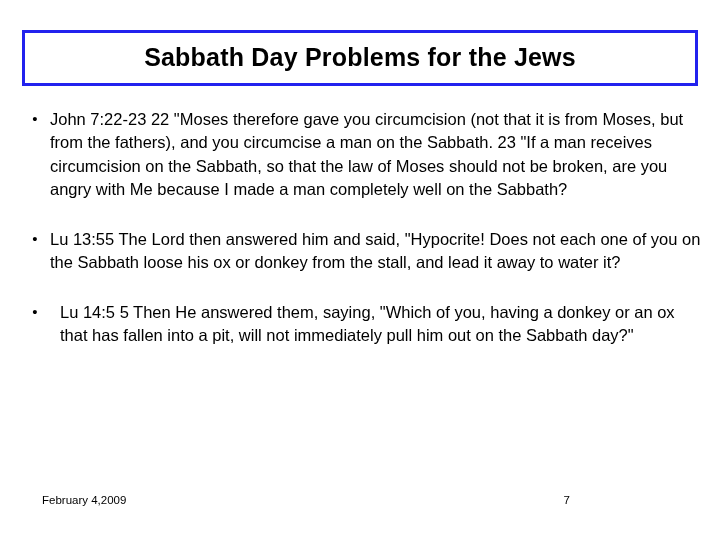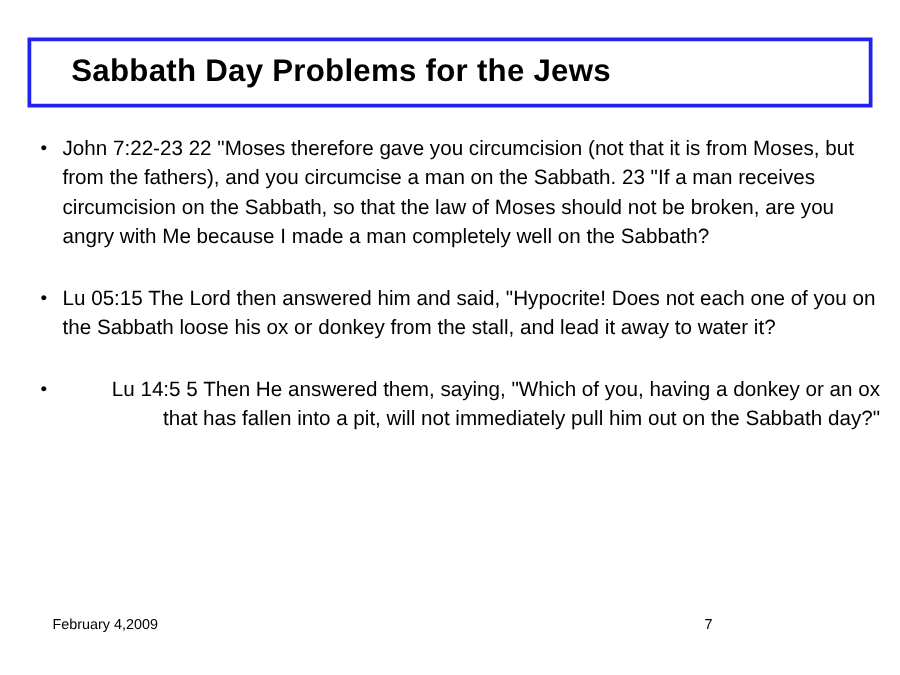--- a/index.html
+++ b/index.html
@@ -22,22 +22,21 @@
   .title-box {
     position: absolute;
     left: 22px;
     top: 30px;
     width: 676px;
     height: 56px;
     border: 3px solid #2222ee;
     box-sizing: border-box;
     display: flex;
     align-items: center;
-    justify-content: flex-start;
-    padding-left: 32px;
+    justify-content: center;
   }
   .title-text {
     font-size: 25px;
     font-weight: bold;
     color: #000000;
     letter-spacing: 0.2px;
     text-align: center;
     line-height: 1.1;
   }
   .body {
@@ -61,21 +60,20 @@
     font-size: 15px;
     line-height: 1.42;
     color: #000000;
   }
   .bullet .txt {
     flex: 1 1 auto;
     padding-left: 4px;
   }
   .bullet.indent-extra .txt {
     padding-left: 14px;
-    text-align: right;
   }
   .footer {
     position: absolute;
     left: 0;
     top: 494px;
     width: 616px;
     height: 22px;
     font-size: 11.5px;
     color: #000000;
   }
@@ -108,21 +106,21 @@
 
   <div class="body">
 
     <div class="bullet">
       <span class="dot">•</span>
       <span class="txt">John 7:22-23  22 "Moses therefore gave you circumcision (not that it is from Moses, but from the fathers), and you circumcise a man on the Sabbath. 23 "If a man receives circumcision on the Sabbath, so that the law of Moses should not be broken, are you angry with Me because I made a man completely well on the Sabbath?</span>
     </div>
 
     <div class="bullet">
       <span class="dot">•</span>
-      <span class="txt">Lu 05:15 The Lord then answered him and said, "Hypocrite! Does not each one of you on the Sabbath loose his ox or donkey from the stall, and lead it away to water it?</span>
+      <span class="txt">Lu 13:55 The Lord then answered him and said, "Hypocrite! Does not each one of you on the Sabbath loose his ox or donkey from the stall, and lead it away to water it?</span>
     </div>
 
     <div class="bullet indent-extra">
       <span class="dot">•</span>
       <span class="txt">Lu 14:5 5 Then He answered them, saying, "Which of you, having a donkey or an ox that has fallen into a pit, will not immediately pull him out on the Sabbath day?"</span>
     </div>
 
   </div>
 
   <div class="footer">

